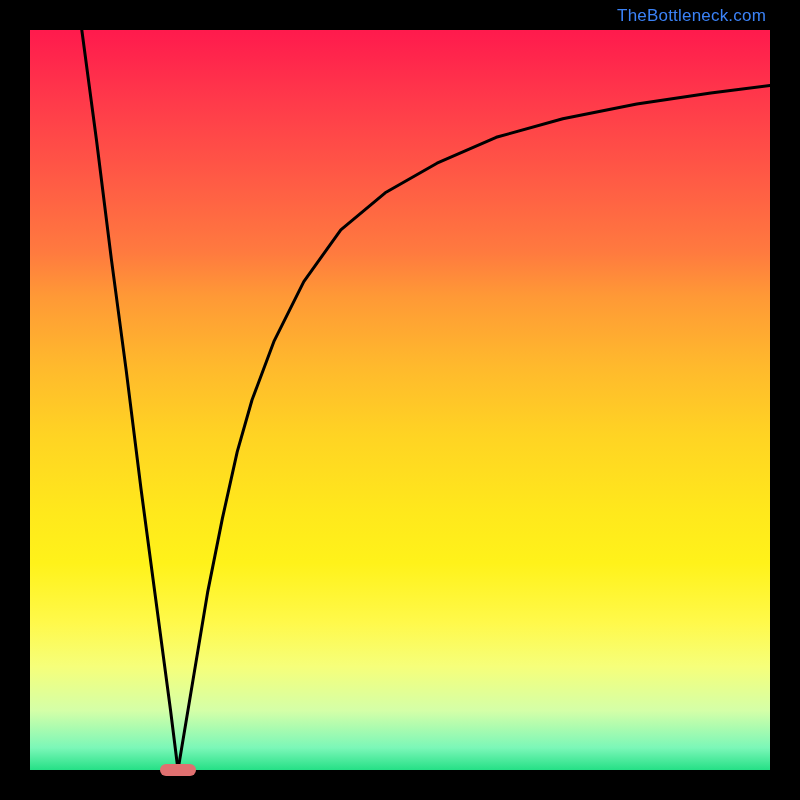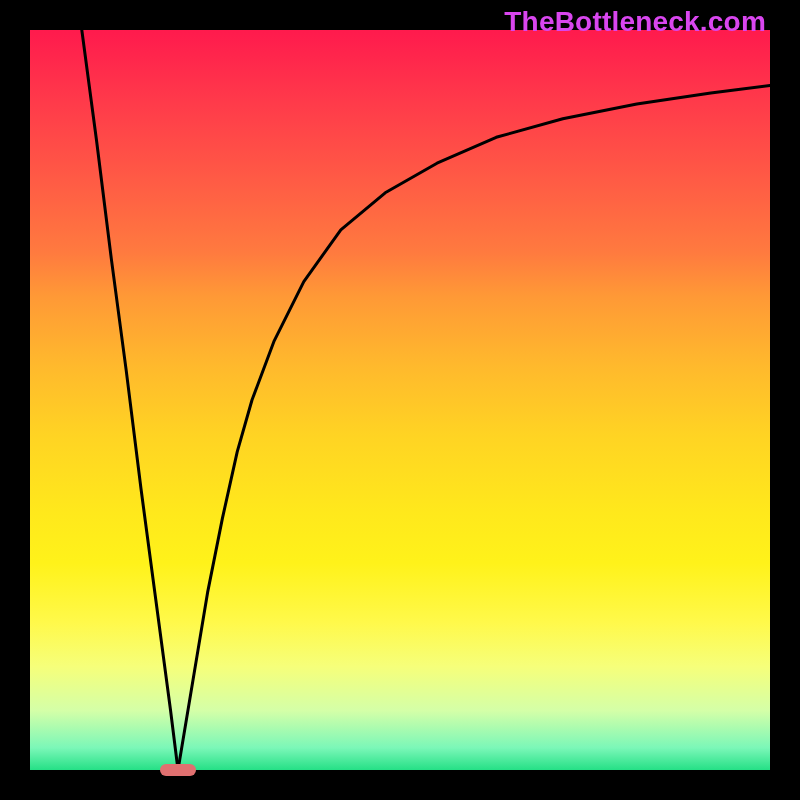--- a/index.html
+++ b/index.html
@@ -38,23 +38,23 @@
       #f6ff7a 86%,
       #d4ffa8 92%,
       #7bf7b8 97%,
       #25e086 100%
     );
   }
   .watermark {
     position: absolute;
     top: 6px;
     right: 34px;
-    color: #d946ef;
-    font-size: 28px;
-    font-weight: 700;
+    color: #3b82f6;
+    font-size: 17px;
+    font-weight: 400;
     letter-spacing: 0.2px;
     user-select: none;
   }
   .marker {
     position: absolute;
     width: 36px;
     height: 12px;
     border-radius: 6px;
     background: #e07070;
     transform: translate(-50%, -50%);

